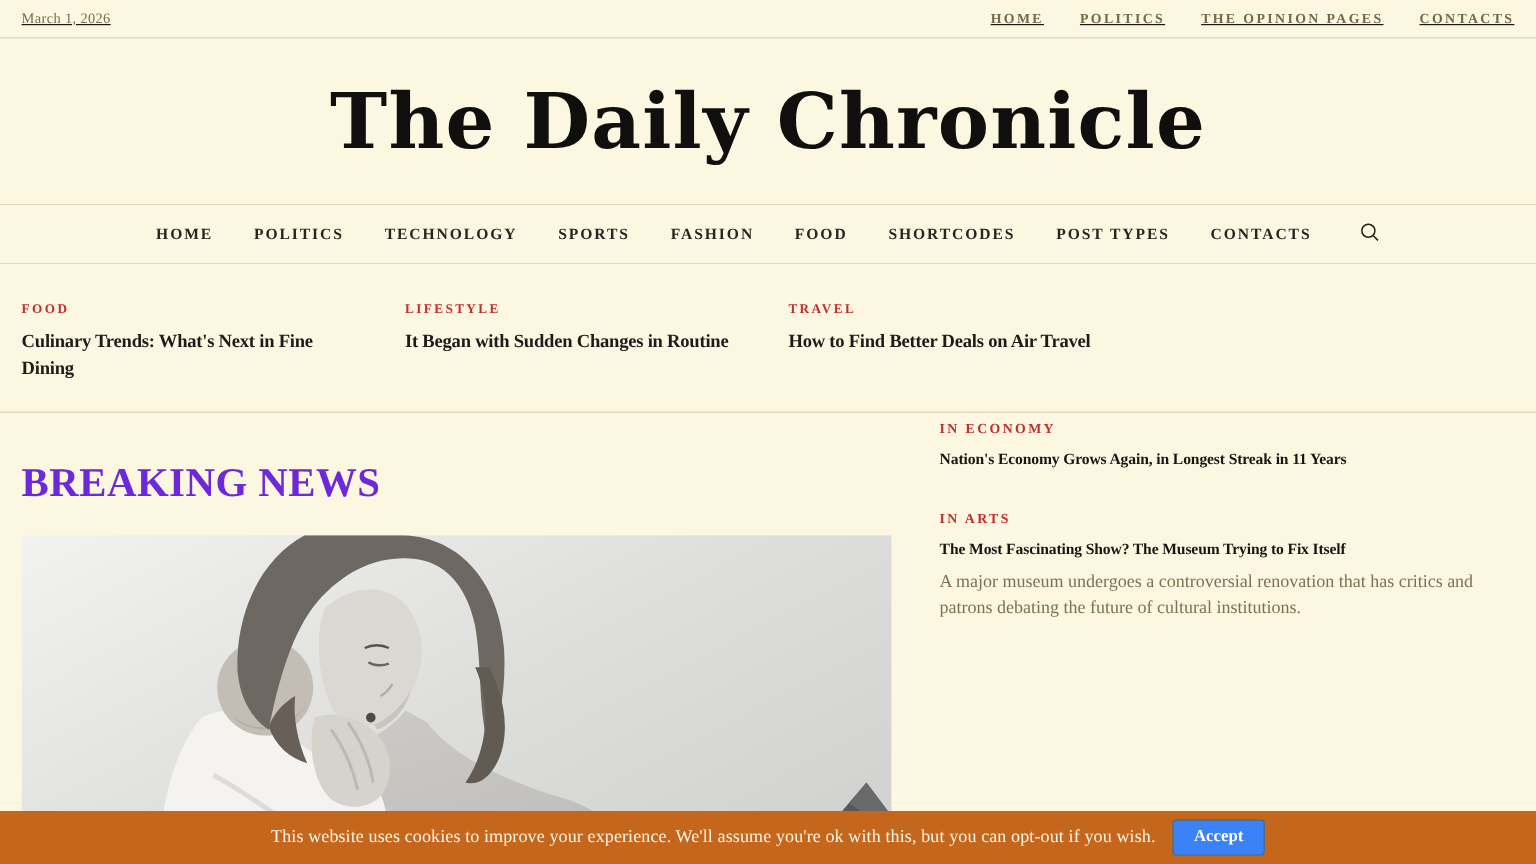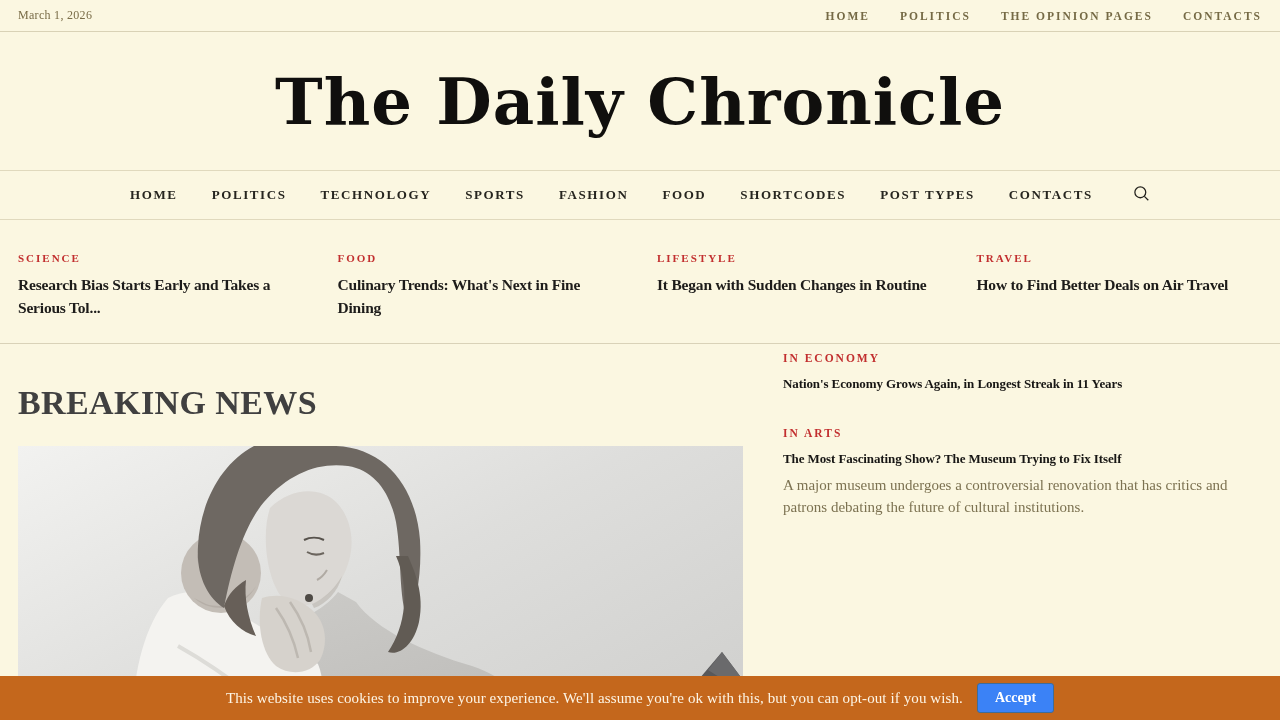--- a/index.html
+++ b/index.html
@@ -11,20 +11,21 @@
     position: relative;
   }
   a { text-decoration: none; color: inherit; cursor: pointer; }
 
   
   .topbar {
     height: 32px;
     display: flex; align-items: center; justify-content: space-between;
     padding: 0 18px;
     border-bottom: 1px solid #d9d2b6;
+    text-decoration: underline;
   }
   .topbar .date {
     font-size: 12px; color: #796c47; letter-spacing: 0.3px;
   }
   .topbar nav { display: flex; gap: 30px; }
   .topbar nav a {
     font-size: 11.5px; font-weight: bold; letter-spacing: 2px;
     color: #756a45; text-transform: uppercase;
   }
 
@@ -78,21 +79,21 @@
   }
 
   
   .content {
     display: flex;
     padding: 0 18px;
     gap: 40px;
   }
   .content h2 {
     font-size: 34px; font-weight: bold; letter-spacing: 0.4px;
-    color: #404040;
+    color: #6d28d9;
     margin: 40px 0 24px;
   }
   .col-left { width: 725px; flex: none; }
   .col-right { flex: 1; min-width: 0; }
 
   .photo-frame { width: 725px; height: 286px; display: block; }
   .photo-frame svg { display: block; width: 100%; height: 100%; }
 
   .feed-item { margin-bottom: 30px; }
   .feed-item:first-of-type { margin-top: 4px; }
@@ -160,24 +161,20 @@
       <svg width="17" height="17" viewBox="0 0 20 20">
         <circle cx="8.6" cy="8.6" r="6.4" fill="none" stroke="#23221d" stroke-width="1.5"></circle>
         <line x1="13.4" y1="13.4" x2="18" y2="18" stroke="#23221d" stroke-width="1.5"></line>
       </svg>
     </span>
   </button>
 </nav>
 
 <section class="highlights">
   <article class="highlight">
-    <a class="cat-label">SCIENCE</a>
-    <h3><a>Research Bias Starts Early and Takes a Serious Tol...</a></h3>
-  </article>
-  <article class="highlight">
     <a class="cat-label">FOOD</a>
     <h3><a>Culinary Trends: What's Next in Fine Dining</a></h3>
   </article>
   <article class="highlight">
     <a class="cat-label">LIFESTYLE</a>
     <h3><a>It Began with Sudden Changes in Routine</a></h3>
   </article>
   <article class="highlight">
     <a class="cat-label">TRAVEL</a>
     <h3><a>How to Find Better Deals on Air Travel</a></h3>

